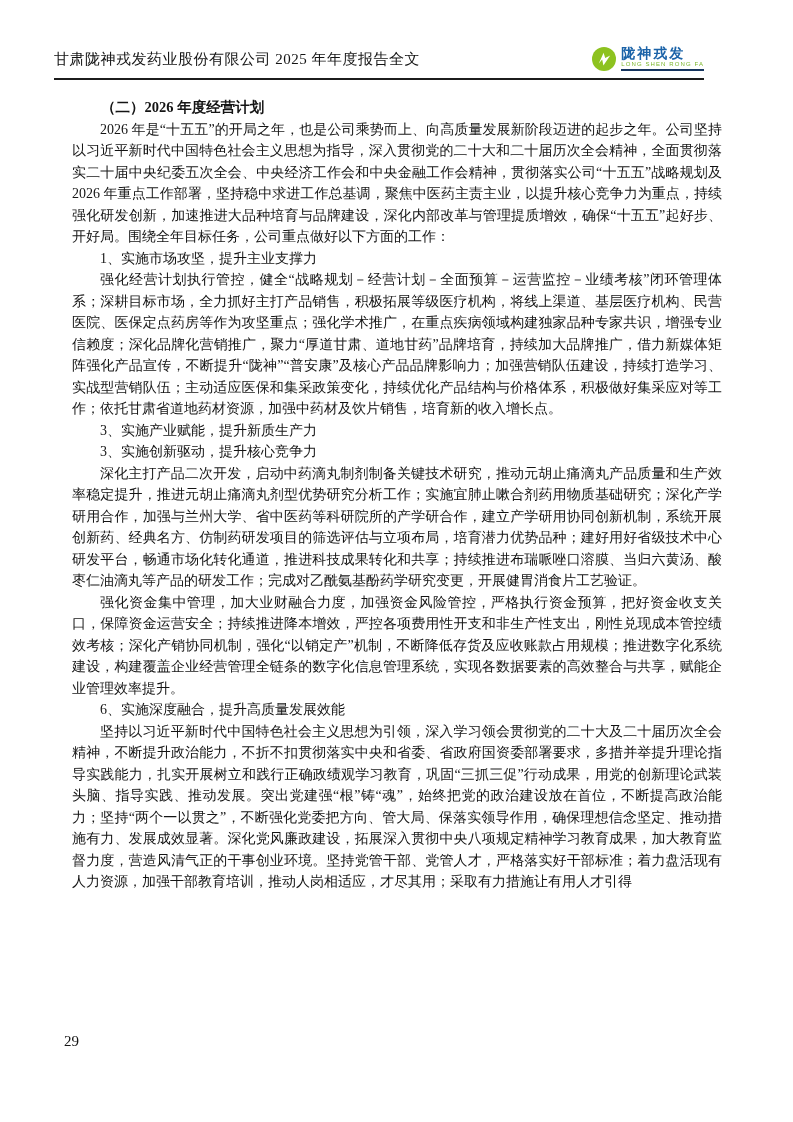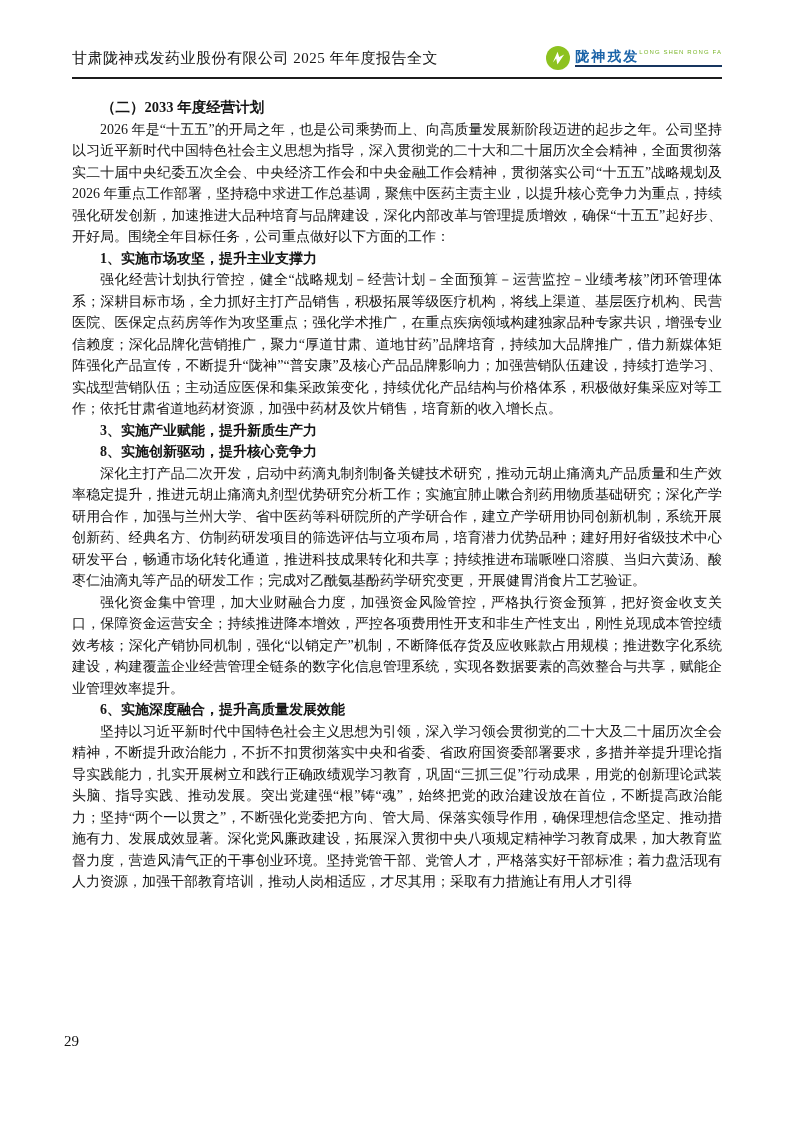--- a/index.html
+++ b/index.html
@@ -4,37 +4,37 @@
 <style>
   * { margin:0; padding:0; box-sizing:border-box; }
   html,body { background:#e8e8e8; }
   .page {
     width:793px; height:1122px; margin:0 auto; background:#ffffff;
     position:relative; overflow:hidden;
     font-family:"Liberation Serif","DejaVu Serif",serif;
     color:#141414;
   }
   .header {
-    position:absolute; top:46px; left:72px; width:650px;
+    position:absolute; top:46px; left:54px; width:650px;
     display:flex; justify-content:space-between; align-items:flex-end;
     border-bottom:2px solid #1c1c1c; padding-bottom:7px;
   }
   .header-title { font-size:15px; letter-spacing:0.5px; white-space:nowrap; padding-bottom:2px; }
   .logo { display:flex; align-items:center; gap:5px; }
   .logo-mark { width:24px; height:24px; flex:0 0 auto; }
-  .logo-text { display:flex; border-bottom:2px solid #16355f; padding-bottom:1px; }
+  .logo-text { display:flex; flex-direction:column; border-bottom:2px solid #16355f; padding-bottom:1px; }
   .logo-cn { font-size:14px; font-weight:bold; color:#1b63a8; letter-spacing:2px; line-height:15px; font-family:"Liberation Sans",sans-serif; }
   .logo-en { font-size:6px; color:#7ab52a; letter-spacing:1.1px; line-height:7px; font-family:"Liberation Sans",sans-serif; }
   .content {
     position:absolute; top:97px; left:72px; width:650px;
     font-size:14px; line-height:21.5px; text-align:justify;
   }
   .section-heading { font-weight:bold; text-indent:2em; font-size:14.5px; }
   .para { text-indent:2em; }
-  .item-title { font-weight:bold; text-indent:2em; }
+  .item-title { font-weight:normal; text-indent:2em; }
   .page-number { position:absolute; left:64px; top:1033px; font-size:15px; }
 </style>
 </head>
 <body>
 
 <div class="page">
 
   <div class="header">
     <div class="header-title">甘肃陇神戎发药业股份有限公司 2025 年年度报告全文</div>
     <div class="logo">
@@ -45,34 +45,34 @@
         </svg>
       </span>
       <span class="logo-text">
         <span class="logo-cn">陇神戎发</span>
         <span class="logo-en">LONG SHEN RONG FA</span>
       </span>
     </div>
   </div>
 
   <div class="content">
-    <div class="section-heading">（二）2033 年度经营计划</div>
+    <div class="section-heading">（二）2026 年度经营计划</div>
     <p class="para">2026 年是“十五五”的开局之年，也是公司乘势而上、向高质量发展新阶段迈进的起步之年。公司坚持以习近平新时代中国特色社会主义思想为指导，深入贯彻党的二十大和二十届历次全会精神，全面贯彻落实二十届中央纪委五次全会、中央经济工作会和中央金融工作会精神，贯彻落实公司“十五五”战略规划及 2026 年重点工作部署，坚持稳中求进工作总基调，聚焦中医药主责主业，以提升核心竞争力为重点，持续强化研发创新，加速推进大品种培育与品牌建设，深化内部改革与管理提质增效，确保“十五五”起好步、开好局。围绕全年目标任务，公司重点做好以下方面的工作：</p>
 
     <div>
       <div class="item-title">1、实施市场攻坚，提升主业支撑力</div>
       <p class="para">强化经营计划执行管控，健全“战略规划－经营计划－全面预算－运营监控－业绩考核”闭环管理体系；深耕目标市场，全力抓好主打产品销售，积极拓展等级医疗机构，将线上渠道、基层医疗机构、民营医院、医保定点药房等作为攻坚重点；强化学术推广，在重点疾病领域构建独家品种专家共识，增强专业信赖度；深化品牌化营销推广，聚力“厚道甘肃、道地甘药”品牌培育，持续加大品牌推广，借力新媒体矩阵强化产品宣传，不断提升“陇神”“普安康”及核心产品品牌影响力；加强营销队伍建设，持续打造学习、实战型营销队伍；主动适应医保和集采政策变化，持续优化产品结构与价格体系，积极做好集采应对等工作；依托甘肃省道地药材资源，加强中药材及饮片销售，培育新的收入增长点。</p>
     </div>
 
     <div>
       <div class="item-title">3、实施产业赋能，提升新质生产力</div>
     </div>
 
     <div>
-      <div class="item-title">8、实施创新驱动，提升核心竞争力</div>
+      <div class="item-title">3、实施创新驱动，提升核心竞争力</div>
       <p class="para">深化主打产品二次开发，启动中药滴丸制剂制备关键技术研究，推动元胡止痛滴丸产品质量和生产效率稳定提升，推进元胡止痛滴丸剂型优势研究分析工作；实施宜肺止嗽合剂药用物质基础研究；深化产学研用合作，加强与兰州大学、省中医药等科研院所的产学研合作，建立产学研用协同创新机制，系统开展创新药、经典名方、仿制药研发项目的筛选评估与立项布局，培育潜力优势品种；建好用好省级技术中心研发平台，畅通市场化转化通道，推进科技成果转化和共享；持续推进布瑞哌唑口溶膜、当归六黄汤、酸枣仁油滴丸等产品的研发工作；完成对乙酰氨基酚药学研究变更，开展健胃消食片工艺验证。</p>
     </div>
 
     <div>
     </div>
 
     <div>
       <p class="para">强化资金集中管理，加大业财融合力度，加强资金风险管控，严格执行资金预算，把好资金收支关口，保障资金运营安全；持续推进降本增效，严控各项费用性开支和非生产性支出，刚性兑现成本管控绩效考核；深化产销协同机制，强化“以销定产”机制，不断降低存货及应收账款占用规模；推进数字化系统建设，构建覆盖企业经营管理全链条的数字化信息管理系统，实现各数据要素的高效整合与共享，赋能企业管理效率提升。</p>
     </div>
 

